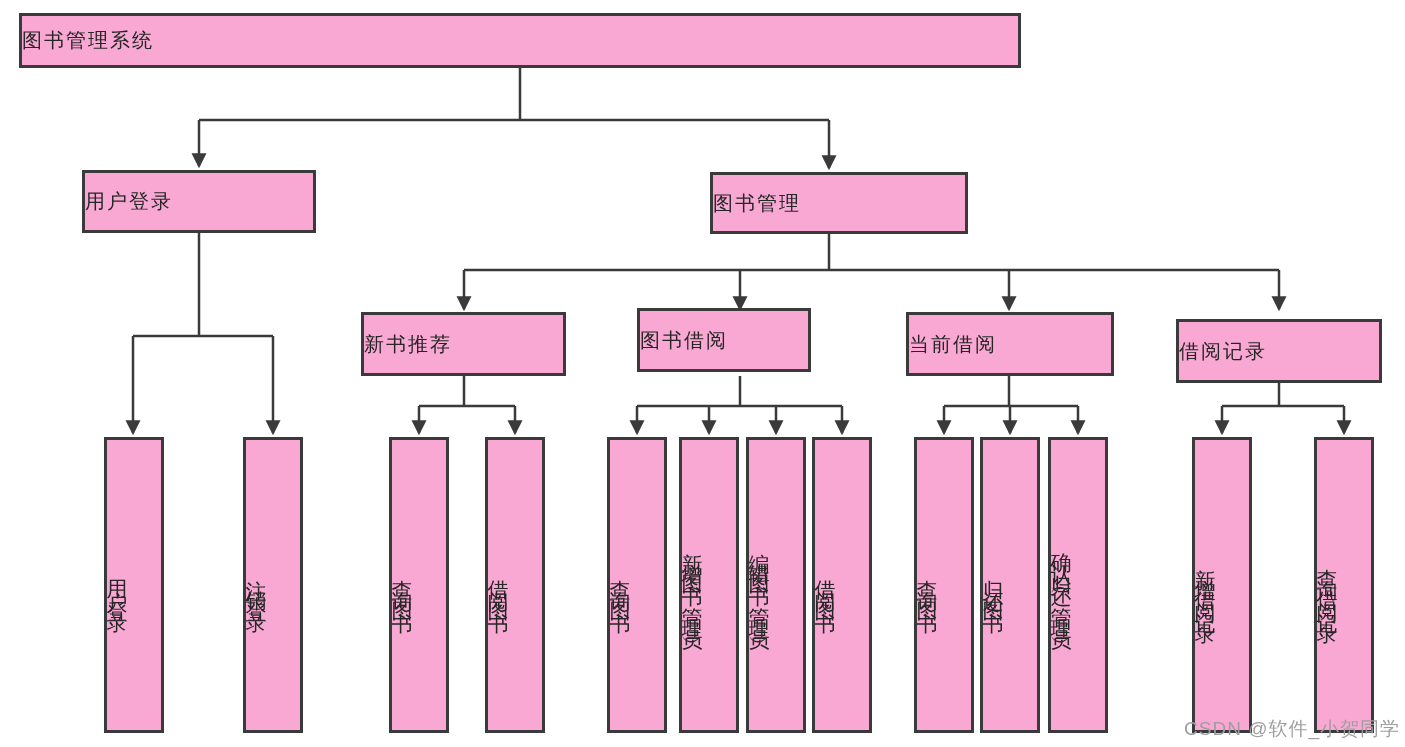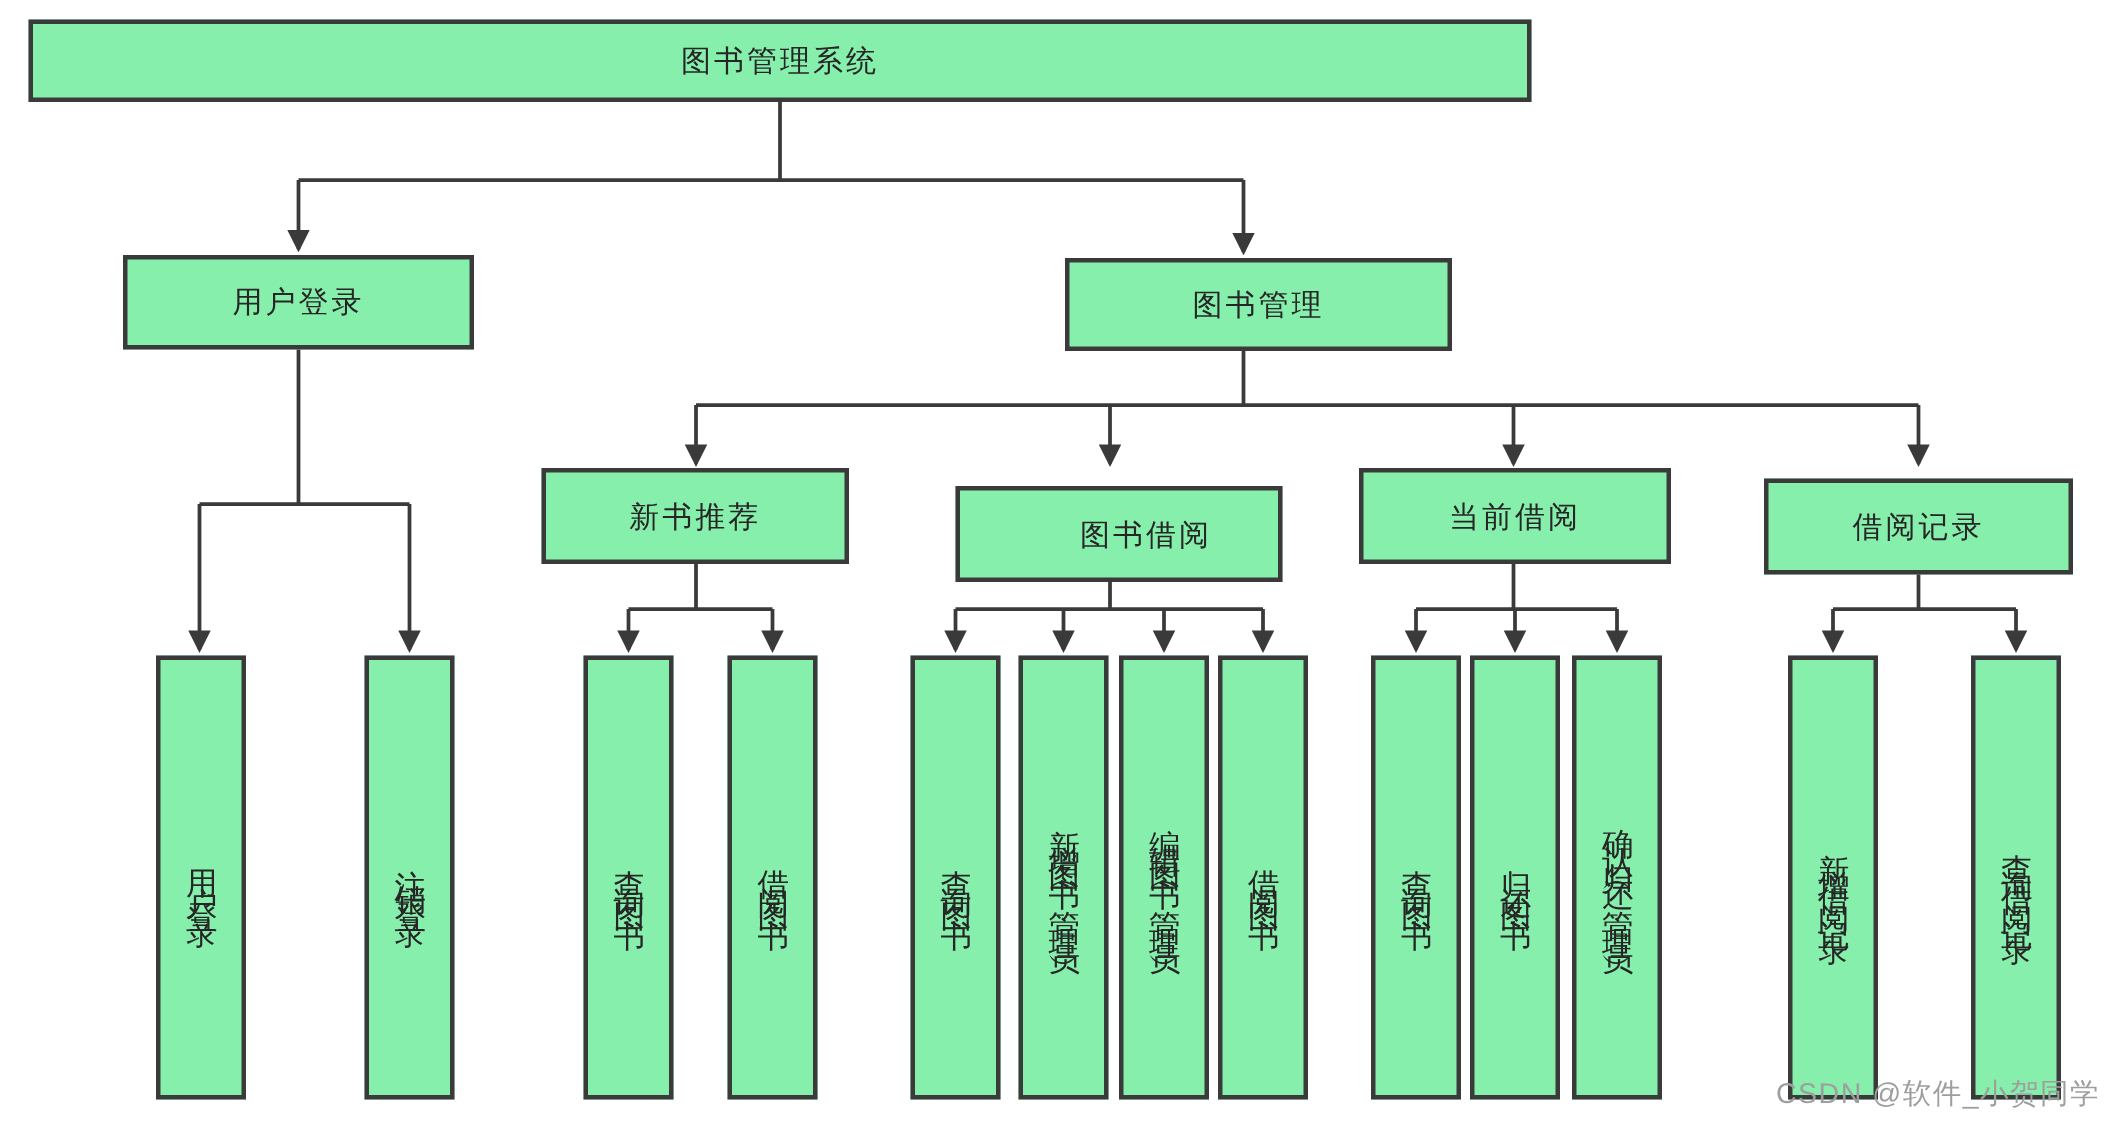--- a/index.html
+++ b/index.html
@@ -8,22 +8,22 @@
     width:1405px;height:747px;
     background:#ffffff;
     font-family:"Liberation Sans","DejaVu Sans",sans-serif;
     overflow:hidden;
   }
   #wires{position:absolute;left:0;top:0;z-index:1;}
   .node{
     position:absolute;
     box-sizing:border-box;
     border:3px solid #3a3a3a;
-    background:#86efac;
-    display:flex;align-items:center;justify-content:center;
+    background:#f9a8d4;
+    display:flex;align-items:center;
     color:#262626;
     z-index:2;
   }
   .h-node{font-size:20px;letter-spacing:2px;}
   .v-node .vtext{
     writing-mode:vertical-rl;
     text-orientation:mixed;
     font-size:21px;
     letter-spacing:11px;
     line-height:1;
@@ -100,21 +100,21 @@
   <div class="node h-node" style="left:82px;top:170px;width:234px;height:63px;">
     <span>用户登录</span>
   </div>
   <div class="node h-node" style="left:710px;top:172px;width:258px;height:62px;">
     <span>图书管理</span>
   </div>
 
   <div class="node h-node" style="left:361px;top:312px;width:205px;height:64px;">
     <span>新书推荐</span>
   </div>
-  <div class="node h-node" style="left:637px;top:324px;width:218px;height:64px;padding-left:36px;">
+  <div class="node h-node" style="left:637px;top:308px;width:174px;height:64px;">
     <span>图书借阅</span>
   </div>
   <div class="node h-node" style="left:906px;top:312px;width:208px;height:64px;">
     <span>当前借阅</span>
   </div>
   <div class="node h-node" style="left:1176px;top:319px;width:206px;height:64px;">
     <span>借阅记录</span>
   </div>
 
   <div class="node v-node" style="left:104px;top:437px;width:60px;height:296px;">

